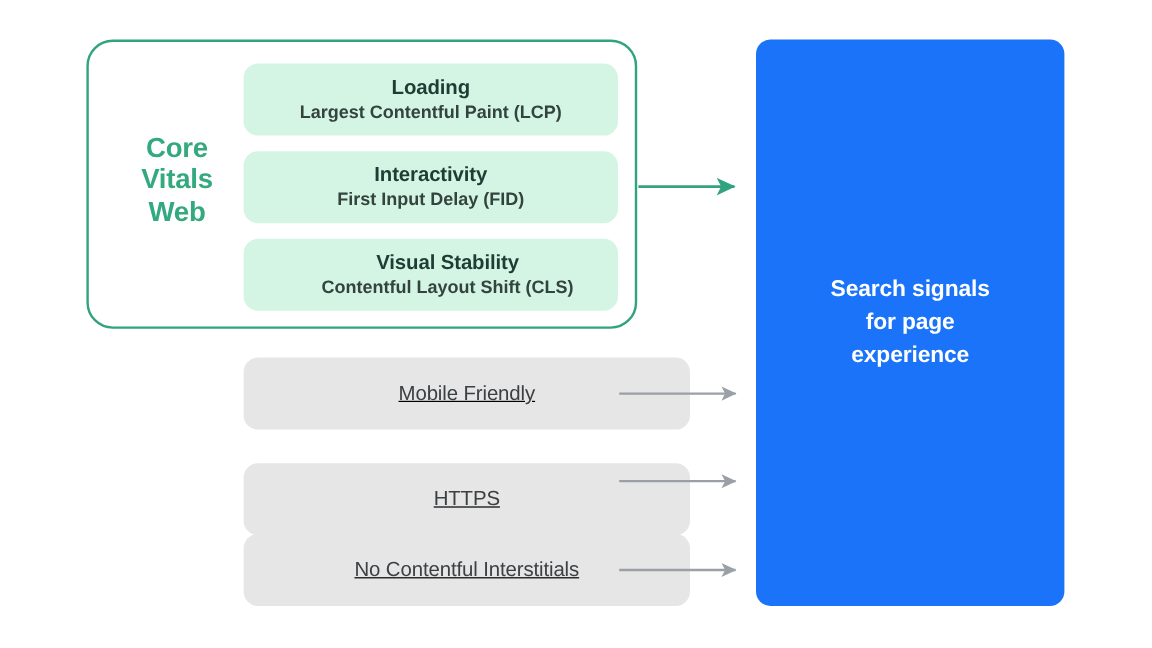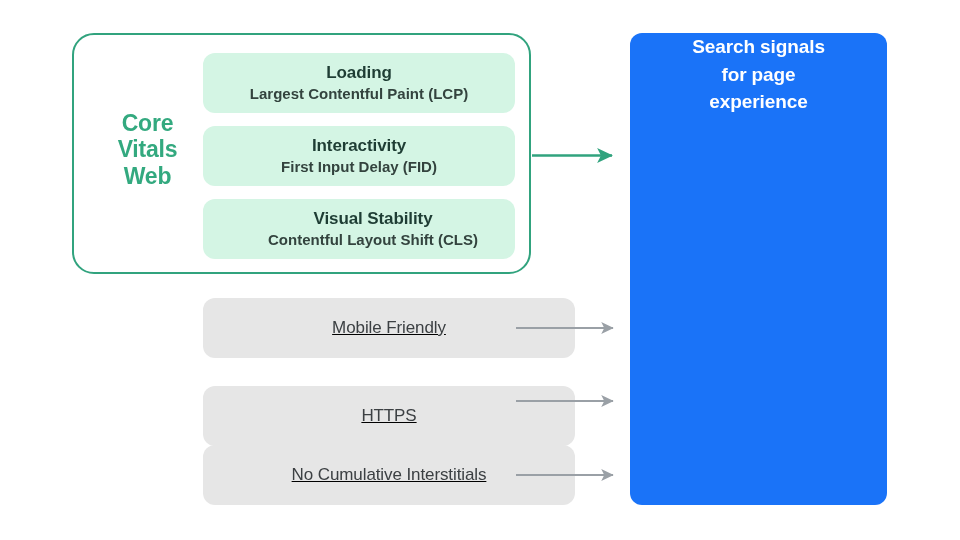--- a/index.html
+++ b/index.html
@@ -108,21 +108,21 @@
   
   .output-box {
     position: absolute;
     left: 630px;
     top: 33px;
     width: 257px;
     height: 472px;
     background: #1A73F8;
     border-radius: 12px;
     display: flex;
-    align-items: flex-start;
+    align-items: center;
     justify-content: center;
   }
   .output-text {
     text-align: center;
     color: #ffffff;
     font-size: 19px;
     font-weight: bold;
     line-height: 1.45;
     letter-spacing: -0.1px;
     white-space: pre-line;
@@ -168,21 +168,21 @@
 
   <div class="signal-card s0">
     <div class="signal-label">Mobile Friendly</div>
   </div>
 
   <div class="signal-card s1">
     <div class="signal-label">HTTPS</div>
   </div>
 
   <div class="signal-card s2">
-    <div class="signal-label">No Cumulative Interstitials</div>
+    <div class="signal-label">No Contentful Interstitials</div>
   </div>
 
   <svg class="connectors" viewBox="0 0 960 540">
     <defs>
       <marker id="arrowGreen" markerWidth="7" markerHeight="7" refX="6.2" refY="3.5" orient="auto" markerUnits="strokeWidth">
         <path d="M0,0.4 L6.6,3.5 L0,6.6 L1.6,3.5 Z" fill="#31A37E"></path>
       </marker>
       <marker id="arrowGray" markerWidth="7" markerHeight="7" refX="6.2" refY="3.5" orient="auto" markerUnits="strokeWidth">
         <path d="M0,0.4 L6.6,3.5 L0,6.6 L1.6,3.5 Z" fill="#9AA0A6"></path>
       </marker>

